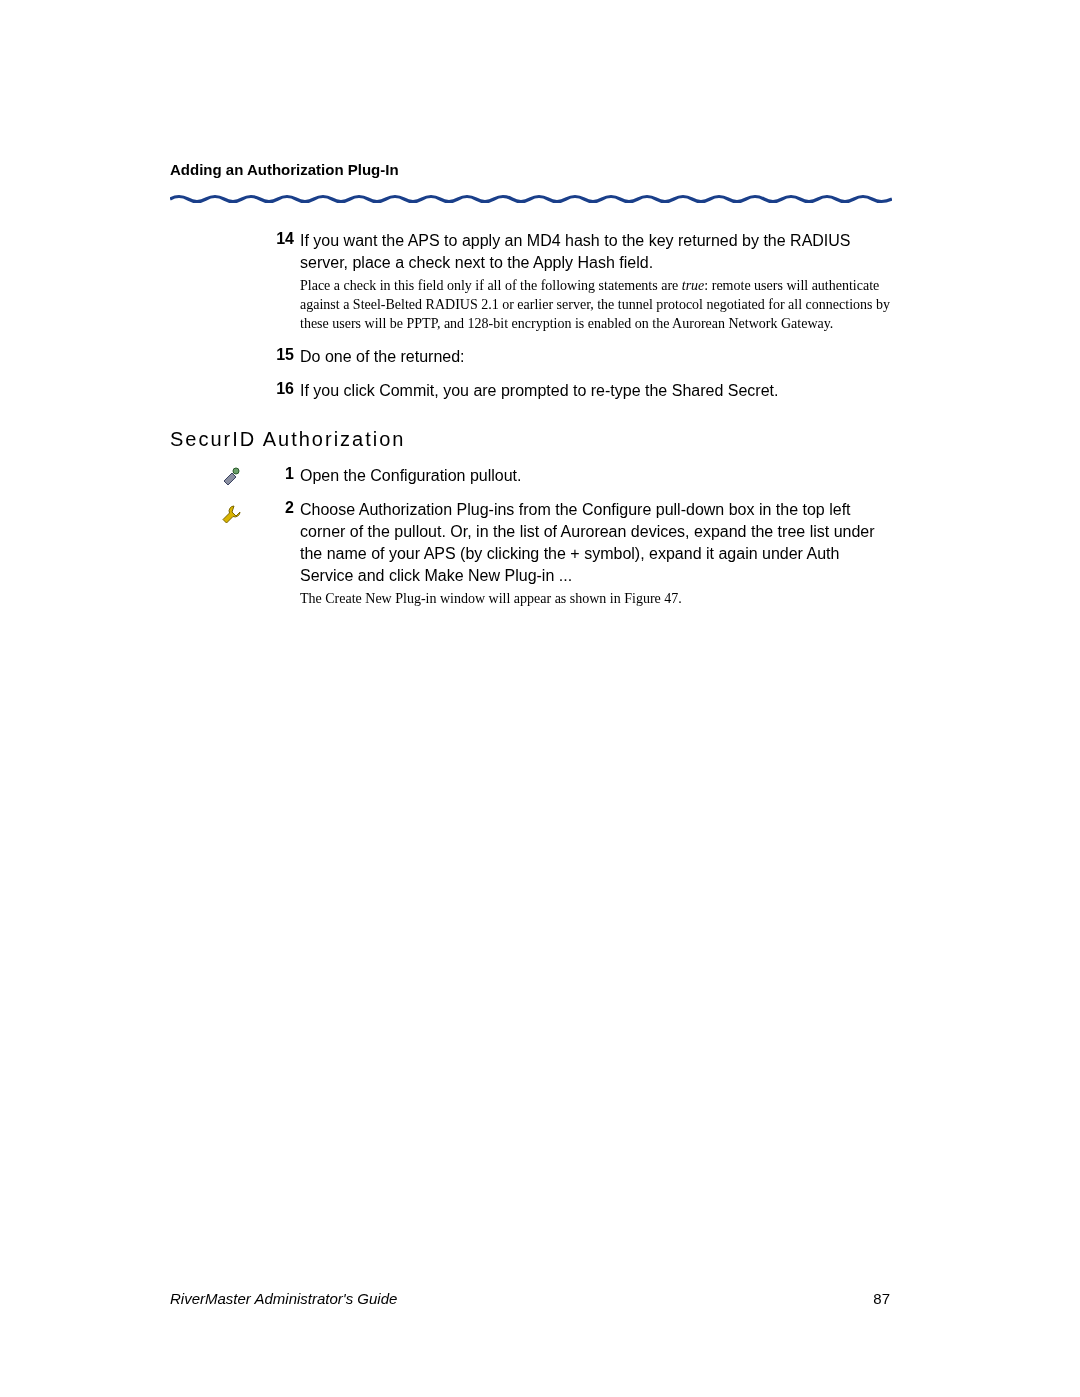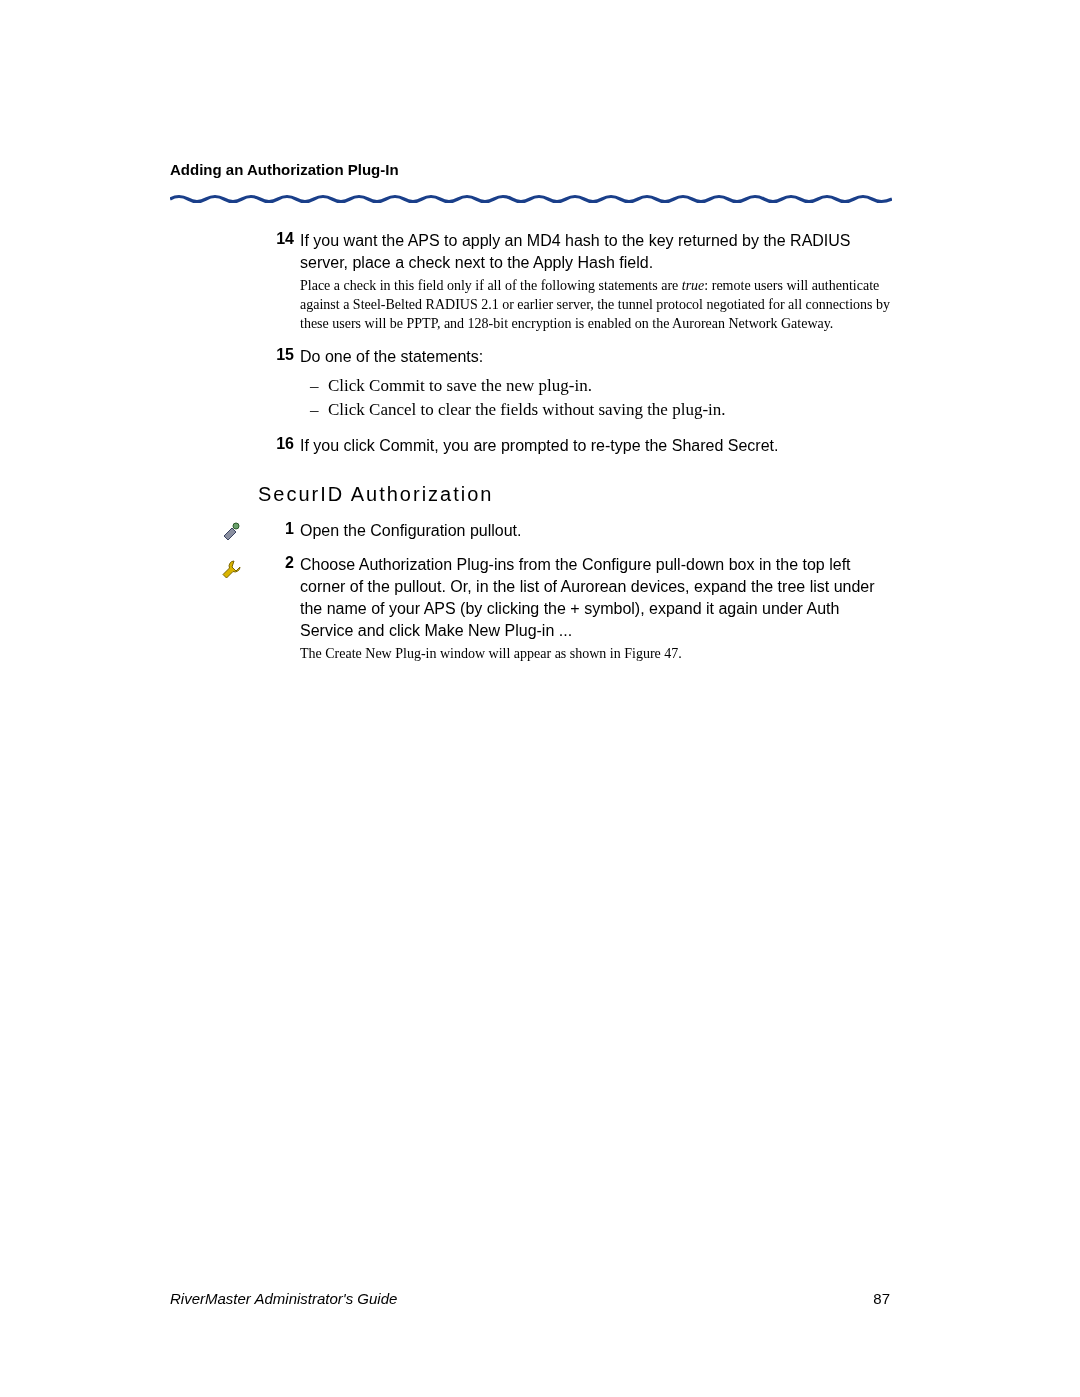--- a/index.html
+++ b/index.html
@@ -81,21 +81,20 @@
       position: absolute;
       left: -18px;
     }
 
     .section-heading {
       font-family: Arial, Helvetica, sans-serif;
       font-size: 20px;
       letter-spacing: 2px;
       margin-top: 26px;
       margin-bottom: 14px;
-      margin-left: 88px;
       font-weight: 400;
     }
     .section-intro {
       font-family: "Palatino Linotype", "Book Antiqua", Georgia, serif;
       font-size: 17px;
       line-height: 1.4;
       margin-left: 102px;
       margin-bottom: 18px;
     }
 
@@ -144,25 +143,21 @@
     <div class="num-item">
       <span class="num">14</span>
       <div class="lead">If you want the APS to apply an MD4 hash to the key returned by the RADIUS server, place a check next to the Apply Hash field.</div>
       <div class="body">
         <span>Place a check in this field only if all of the following statements are </span><span class="italic">true</span><span>: remote users will authenticate against a Steel-Belted RADIUS 2.1 or earlier server, the tunnel protocol negotiated for all connections by these users will be PPTP, and 128-bit encryption is enabled on the Aurorean Network Gateway.</span>
       </div>
     </div>
 
     <div class="num-item">
       <span class="num">15</span>
-      <div class="lead">Do one of the statements:</div>
-      <div class="sublist">
-        <div class="subitem">Click Commit to save the new plug-in.</div>
-        <div class="subitem">Click Cancel to clear the fields without saving the plug-in.</div>
-      </div>
+      <div class="lead">Do one of the returned:</div>
     </div>
 
     <div class="num-item">
       <span class="num">16</span>
       <div class="lead">If you click Commit, you are prompted to re-type the Shared Secret.</div>
     </div>
 
   </div>
 
   

